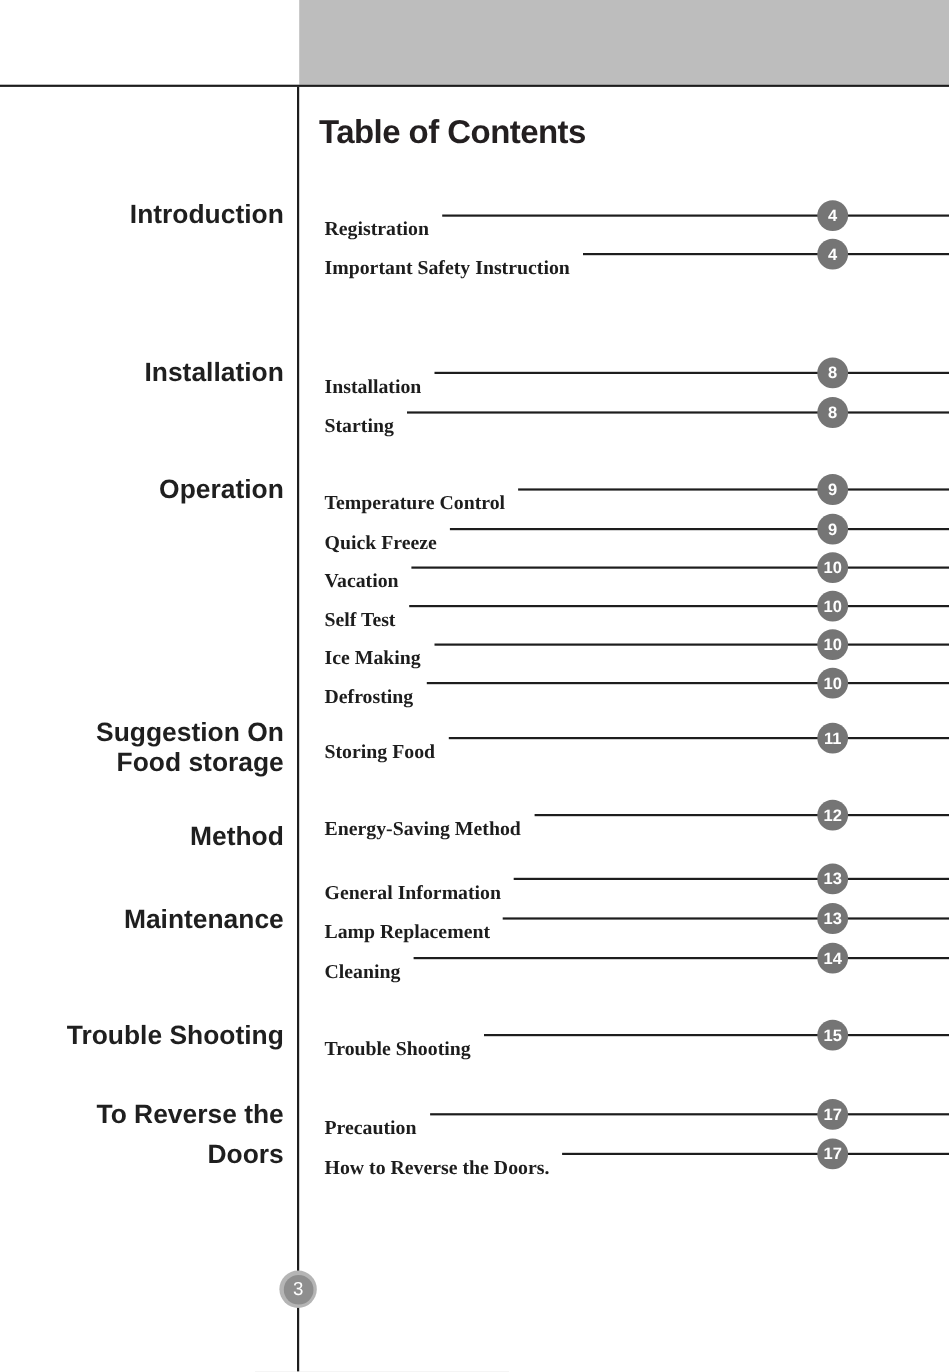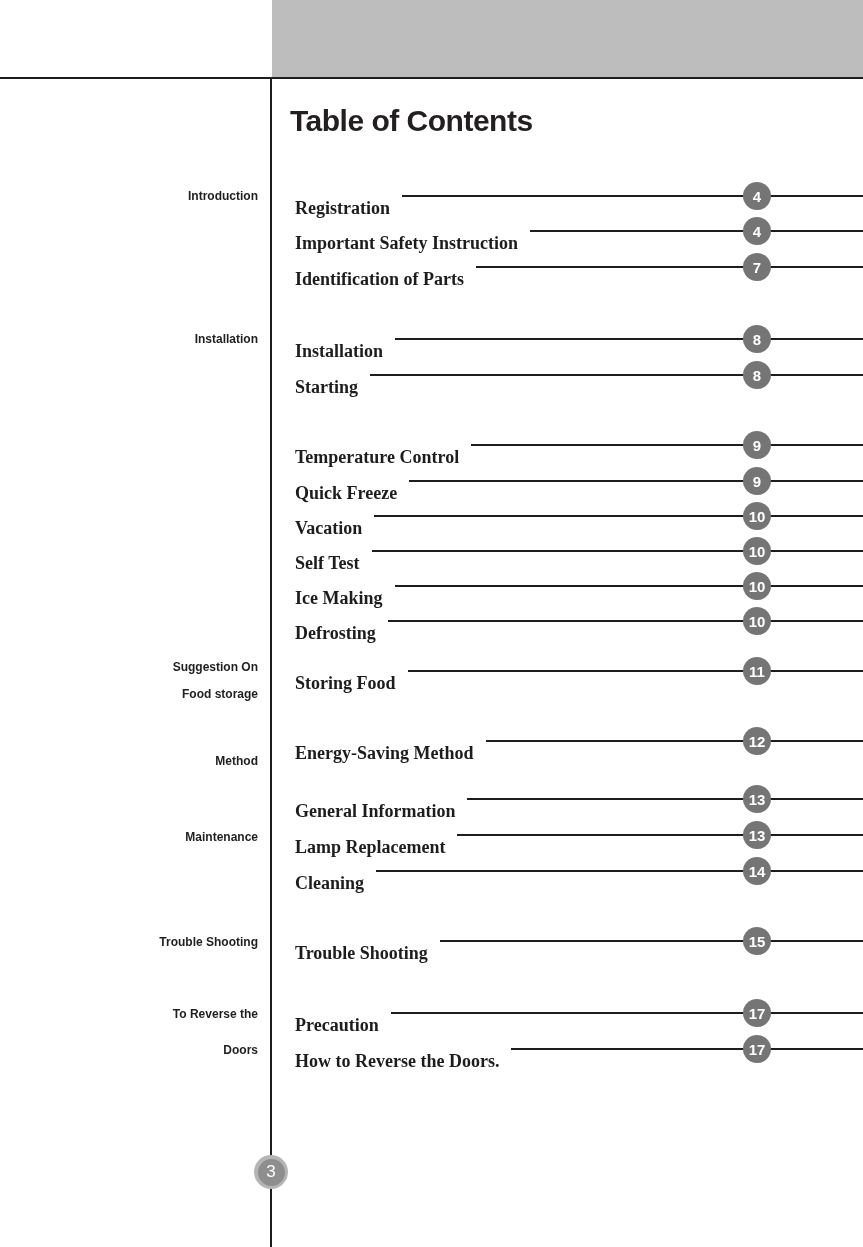--- a/index.html
+++ b/index.html
@@ -39,21 +39,21 @@
     color: #231f20;
   }
   .side-label {
     position: absolute;
     left: 0;
     width: 258px;
     height: 22px;
     line-height: 22px;
     text-align: right;
     font-family: "Liberation Sans", sans-serif;
-    font-size: 12px;
+    font-size: 24px;
     font-weight: bold;
     color: #1f1f1f;
     white-space: nowrap;
   }
   .toc-row {
     position: absolute;
     left: 295px; right: 0;
     height: 28px;
     display: flex;
     align-items: center;
@@ -120,43 +120,39 @@
 <div class="page">
 
   <div class="header-bar"></div>
   <div class="rule-h"></div>
   <div class="rule-v"></div>
 
   <div class="page-title">Table of Contents</div>
 
   <div class="side-label" style="top:185px">Introduction</div>
   <div class="side-label" style="top:328px">Installation</div>
+  <div class="side-label" style="top:435px">Operation</div>
   <div class="side-label" style="top:656px">Suggestion On</div>
   <div class="side-label" style="top:683px">Food storage</div>
   <div class="side-label" style="top:750px">Method</div>
   <div class="side-label" style="top:826px">Maintenance</div>
   <div class="side-label" style="top:931px">Trouble Shooting</div>
   <div class="side-label" style="top:1003px">To Reverse the</div>
   <div class="side-label" style="top:1039px">Doors</div>
 
   <div class="toc-row" style="top:182px">
     <span class="toc-title">Registration</span>
     <span class="leader"></span>
     <span class="page-badge">4</span>
   </div>
   <div class="toc-row" style="top:217px">
     <span class="toc-title">Important Safety Instruction</span>
     <span class="leader"></span>
     <span class="page-badge">4</span>
   </div>
-  <div class="toc-row" style="top:253px">
-    <span class="toc-title">Identification of Parts</span>
-    <span class="leader"></span>
-    <span class="page-badge">7</span>
-  </div>
   <div class="toc-row" style="top:325px">
     <span class="toc-title">Installation</span>
     <span class="leader"></span>
     <span class="page-badge">8</span>
   </div>
   <div class="toc-row" style="top:361px">
     <span class="toc-title">Starting</span>
     <span class="leader"></span>
     <span class="page-badge">8</span>
   </div>

